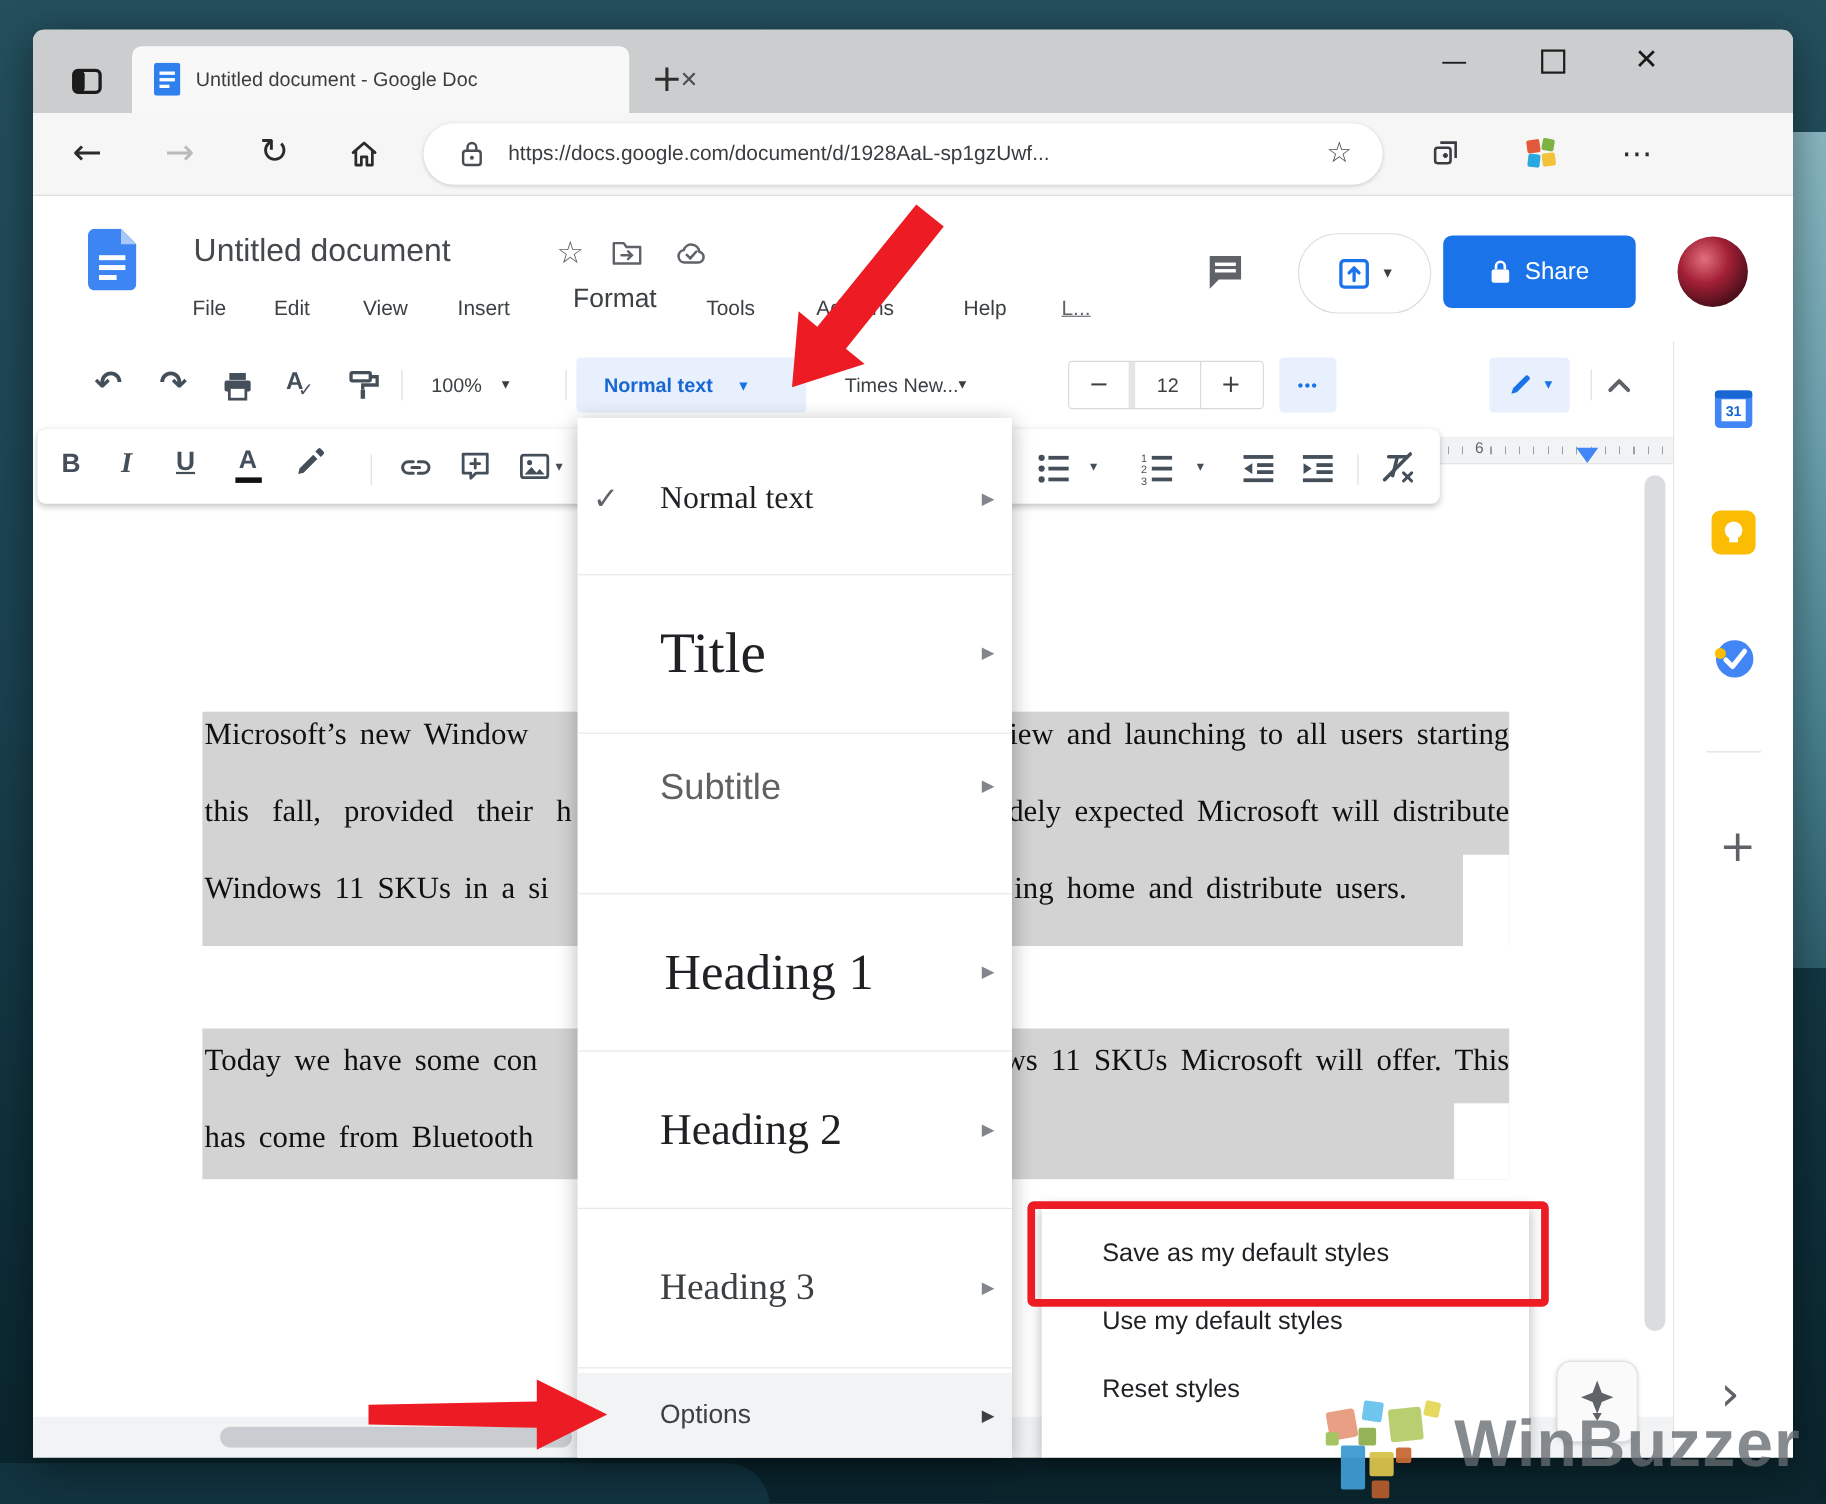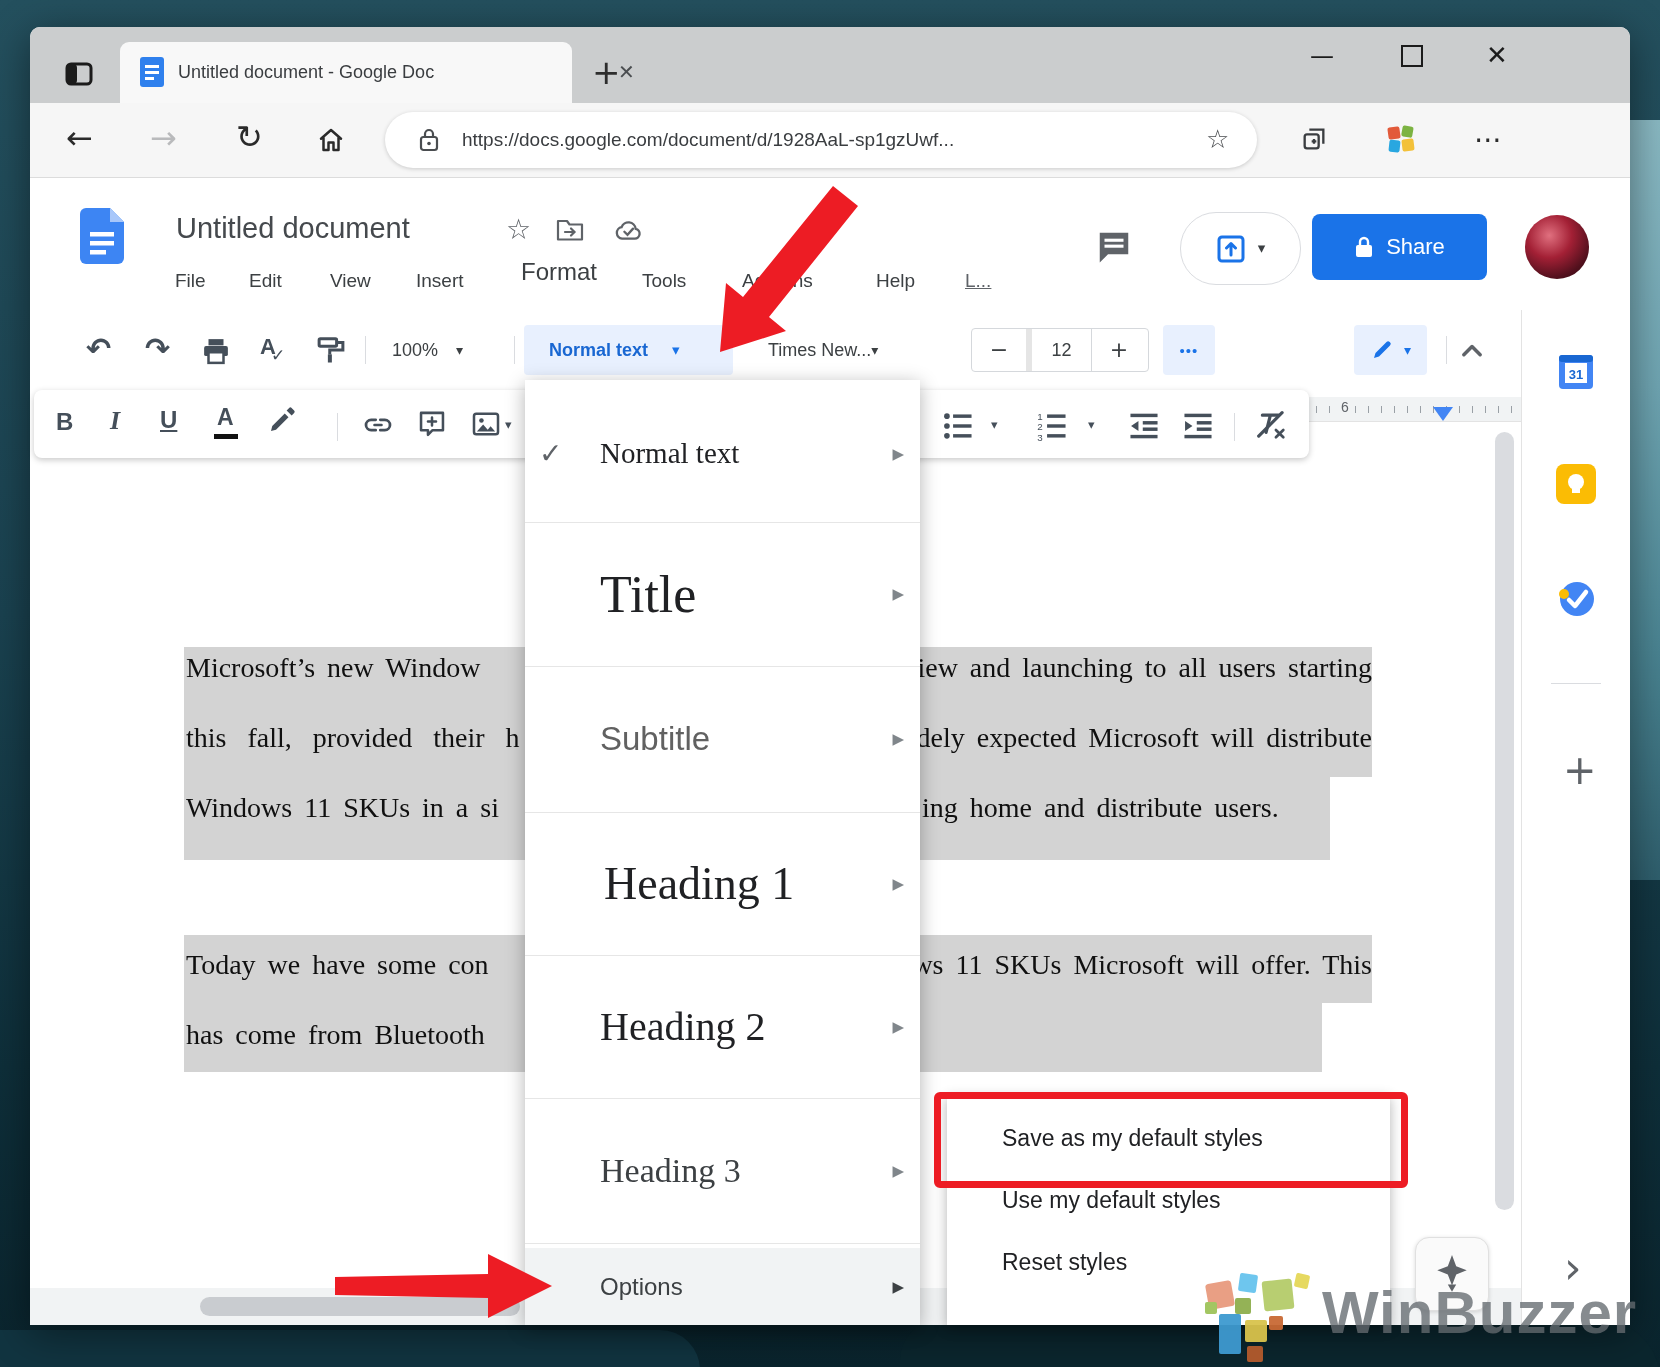--- a/index.html
+++ b/index.html
@@ -398,21 +398,21 @@
     <span class="uni menu-arrow">▶</span>
   </div>
   <div class="menu-divider" style="top:522px;"></div>
 
   <div class="abs flexc" style="left:525px;top:522px;width:395px;height:144px;z-index:11;">
     <span class="serif" style="margin-left:75px;font-size:52px;color:#202124;">Title</span>
     <span class="uni menu-arrow">▶</span>
   </div>
   <div class="menu-divider" style="top:666px;"></div>
 
-  <div class="abs flexc" style="left:525px;top:666px;width:395px;height:146px;z-index:11;">
+  <div class="abs flexc" style="left:525px;top:642px;width:395px;height:146px;z-index:11;">
     <span style="margin-left:75px;font-size:33px;color:#616161;">Subtitle</span>
     <span class="uni menu-arrow">▶</span>
   </div>
   <div class="menu-divider" style="top:812px;"></div>
 
   <div class="abs flexc" style="left:525px;top:812px;width:395px;height:143px;z-index:11;">
     <span class="serif" style="margin-left:79px;font-size:46px;color:#202124;">Heading 1</span>
     <span class="uni menu-arrow">▶</span>
   </div>
   <div class="menu-divider" style="top:955px;"></div>

